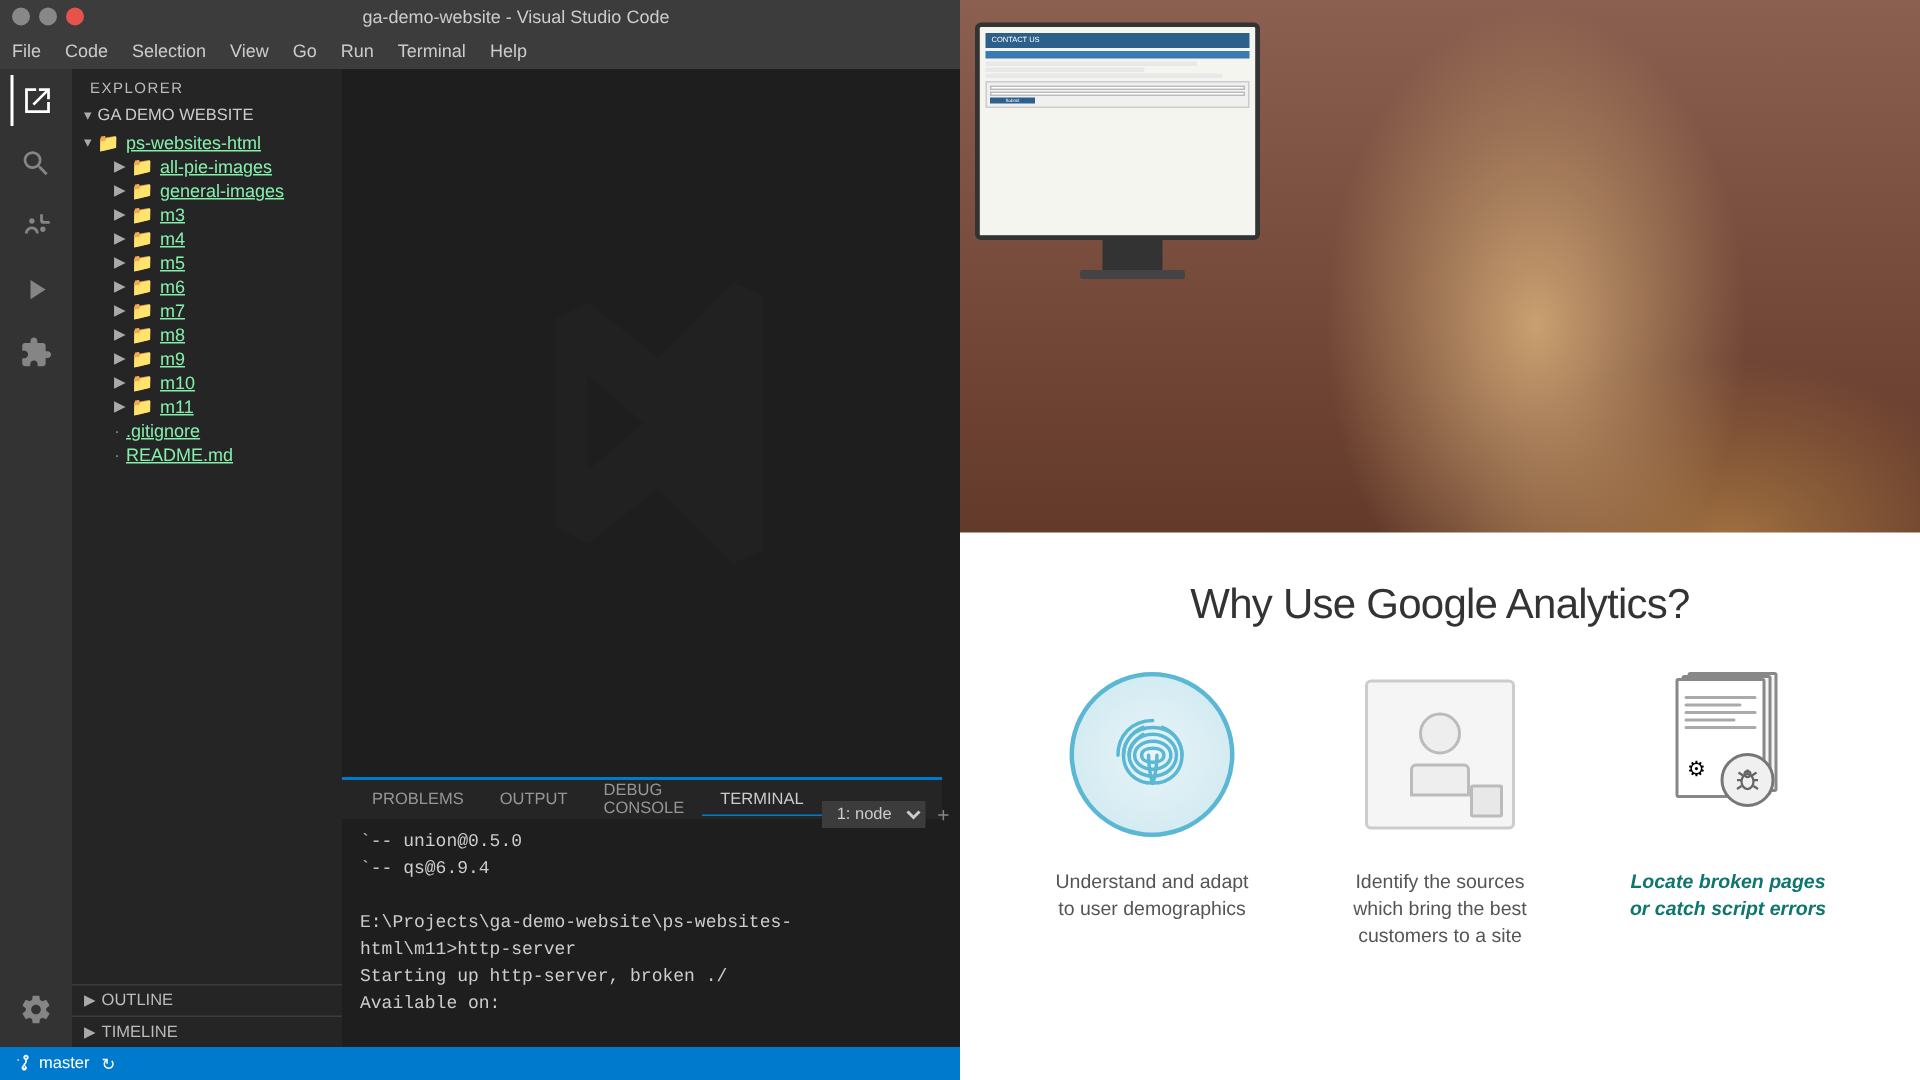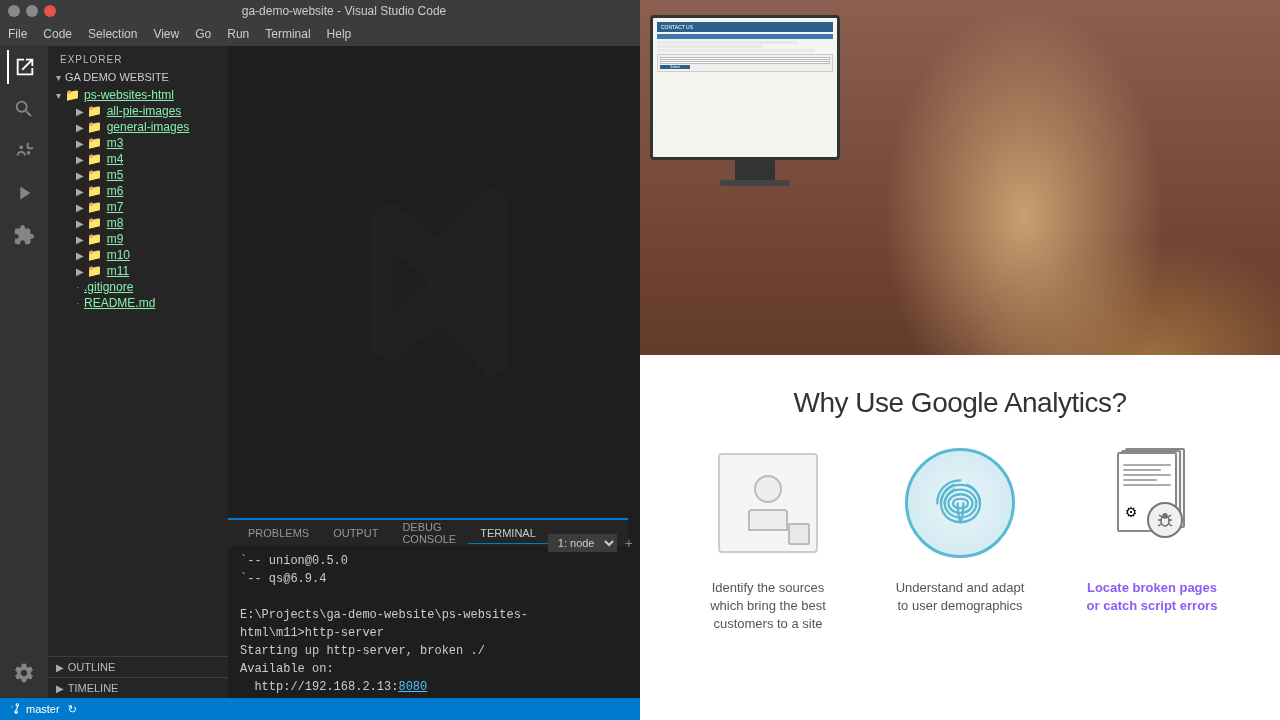--- a/index.html
+++ b/index.html
@@ -435,21 +435,22 @@
       margin-bottom: 16px;
     }
 
     .feature-text {
       font-size: 13px;
       color: #555;
       line-height: 1.4;
     }
     .feature-text strong {
       font-weight: 600;
-      color: #8b5cf6;
+      color: #0f766e;
+      font-style: italic;
     }
 
     
     .icon-person-card {
       width: 100px;
       height: 100px;
       border: 2px solid #ccc;
       border-radius: 4px;
       background: #f5f5f5;
       position: relative;
@@ -735,21 +736,20 @@
 
           </div>
         </div>
         <div id="terminal-content">
           <div class="term-line"><span style="color:#ccc">`-- union@0.5.0</span></div>
           <div class="term-line"><span style="color:#ccc">`-- qs@6.9.4</span></div>
           <div class="term-line">&nbsp;</div>
           <div class="term-line"><span style="color:#ccc">E:\Projects\ga-demo-website\ps-websites-html\m11&gt;http-server</span></div>
           <div class="term-line"><span style="color:#ccc">Starting up http-server, broken ./</span></div>
           <div class="term-line"><span style="color:#ccc">Available on:</span></div>
-          <div class="term-line"><span style="color:#ccc">&nbsp;&nbsp;http://192.168.2.13:</span><span class="term-url">8080</span></div>
           <div class="term-line"></div>
 
         </div>
       </div>
     </div>
   </div>
 
   <div id="statusbar">
     <div class="status-item">
       <svg viewBox="0 0 24 24">
@@ -788,35 +788,20 @@
     </div>
   </div>
 
   <div id="slide-panel">
     <div id="slide-title">Why Use Google Analytics?</div>
 
     <div id="features-row">
 
       <div class="feature-card">
         <div class="feature-icon-wrapper">
-          <div class="icon-person-card">
-            <div class="icon-person-head"></div>
-            <div class="icon-person-body"></div>
-            <div class="icon-badge"></div>
-          </div>
-        </div>
-        <div class="feature-text">
-          <span>Identify the sources</span><br>
-          <span>which bring the best</span><br>
-          <span>customers to a site</span>
-        </div>
-      </div>
-
-      <div class="feature-card">
-        <div class="feature-icon-wrapper">
           <div class="icon-fingerprint-circle">
             <svg class="fp-svg" viewBox="0 0 70 70">
               <g fill="none" stroke="#5bb8d4" stroke-width="2.5" stroke-linecap="round">
 
                 <path d="M35 10 C20 10 10 21 10 35"></path>
                 <path d="M35 15 C22 15 14 24 14 35 C14 46 22 55 35 55 C48 55 56 46 56 35 C56 24 48 15 35 15"></path>
                 <path d="M35 20 C25 20 18 27 18 35 C18 43 25 50 35 50 C45 50 52 43 52 35 C52 27 45 20 35 20"></path>
                 <path d="M35 25 C27 25 22 30 22 35 C22 40 27 45 35 45 C43 45 48 40 48 35 C48 30 43 25 35 25"></path>
                 <path d="M35 30 C30 30 27 32 27 35 C27 38 30 40 35 40 C40 40 43 38 43 35 C43 32 40 30 35 30"></path>
                 <path d="M28 15 C20 18 14 26 14 35"></path>
@@ -825,20 +810,35 @@
 
                 <path d="M32 35 C32 40 33 50 35 55"></path>
                 <path d="M38 35 C38 40 37 50 35 55"></path>
               </g>
             </svg>
           </div>
         </div>
         <div class="feature-text">
           <span>Understand and adapt</span><br>
           <span>to user demographics</span>
+        </div>
+      </div>
+
+      <div class="feature-card">
+        <div class="feature-icon-wrapper">
+          <div class="icon-person-card">
+            <div class="icon-person-head"></div>
+            <div class="icon-person-body"></div>
+            <div class="icon-badge"></div>
+          </div>
+        </div>
+        <div class="feature-text">
+          <span>Identify the sources</span><br>
+          <span>which bring the best</span><br>
+          <span>customers to a site</span>
         </div>
       </div>
 
       <div class="feature-card">
         <div class="feature-icon-wrapper">
           <div class="icon-doc-bug">
             <div class="icon-doc-pages">
               <div class="icon-doc-page"></div>
               <div class="icon-doc-page"></div>
               <div class="icon-doc-page">

